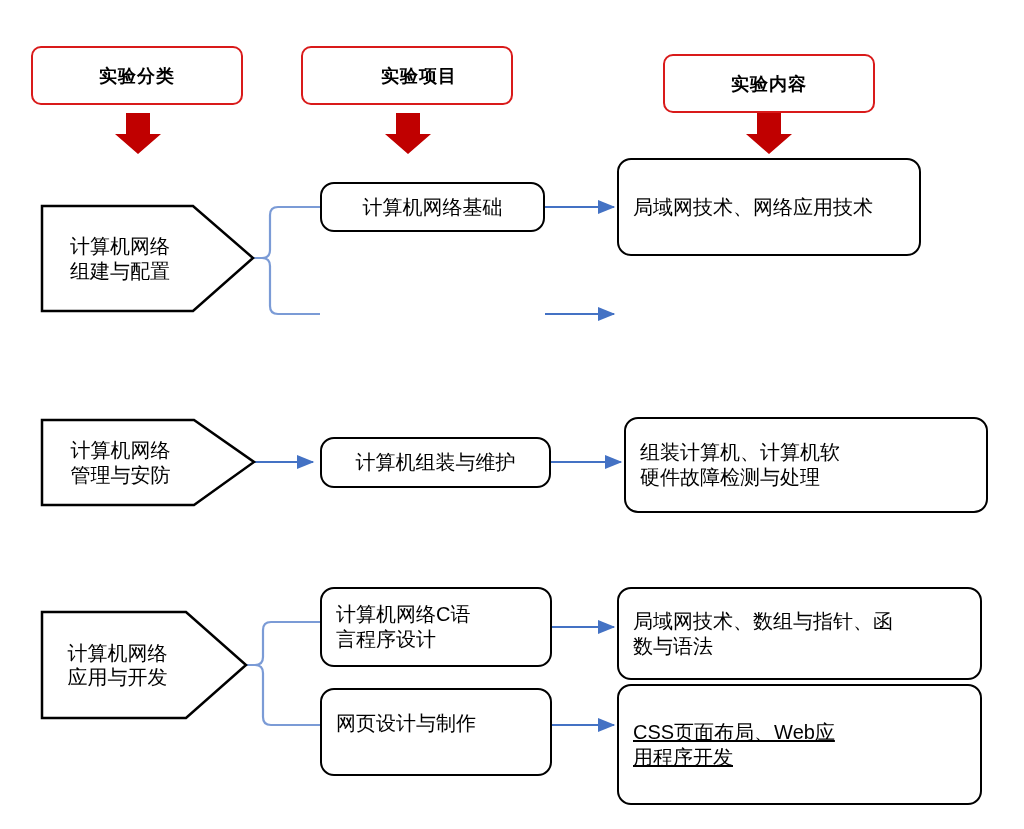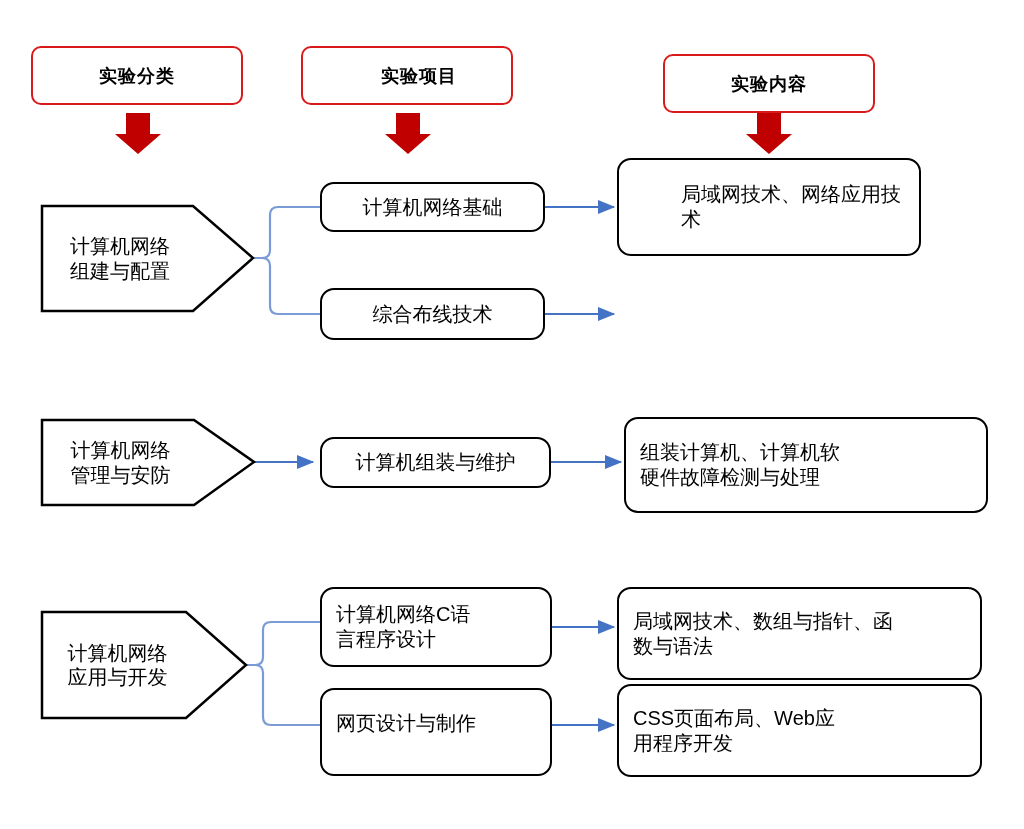--- a/index.html
+++ b/index.html
@@ -145,27 +145,24 @@
 管理与安防</div>
   </div>
   <div class="pentagon" style="left:42px; top:612px; width:204px; height:106px;">
     <div class="ptext">计算机网络
 应用与开发</div>
   </div>
 
   <div class="rbox center" style="left:320px; top:182px; width:225px; height:50px;">
     <span class="txt">计算机网络基础</span>
   </div>
-  <div class="rbox leftal" style="left:617px; top:158px; width:304px; height:98px;padding-left:48px;">
+  <div class="rbox leftal" style="left:617px; top:158px; width:304px; height:98px;">
     <span class="txt">局域网技术、网络应用技术</span>
   </div>
 
-  <div class="rbox center" style="left:320px; top:288px; width:225px; height:52px;">
-    <span class="txt">综合布线技术</span>
-  </div>
 
   <div class="rbox center" style="left:320px; top:437px; width:231px; height:51px;">
     <span class="txt">计算机组装与维护</span>
   </div>
   <div class="rbox leftal" style="left:624px; top:417px; width:364px; height:96px;">
     <span class="txt">组装计算机、计算机软
 硬件故障检测与处理</span>
   </div>
 
   <div class="rbox leftal" style="left:320px; top:587px; width:232px; height:80px;">
@@ -173,18 +170,18 @@
 言程序设计</span>
   </div>
   <div class="rbox leftal" style="left:617px; top:587px; width:365px; height:93px;">
     <span class="txt">局域网技术、数组与指针、函
 数与语法</span>
   </div>
 
   <div class="rbox leftal" style="left:320px; top:688px; width:232px; height:88px;">
     <span class="txt" style="position:relative; top:-9px;">网页设计与制作</span>
   </div>
-  <div class="rbox leftal" style="left:617px; top:684px; width:365px; height:93px;">
+  <div class="rbox leftal" style="left:617px; top:684px; width:365px; height:121px;text-decoration:underline;">
     <span class="txt">CSS页面布局、Web应
 用程序开发</span>
   </div>
 
 </div>
 
 </body></html>

